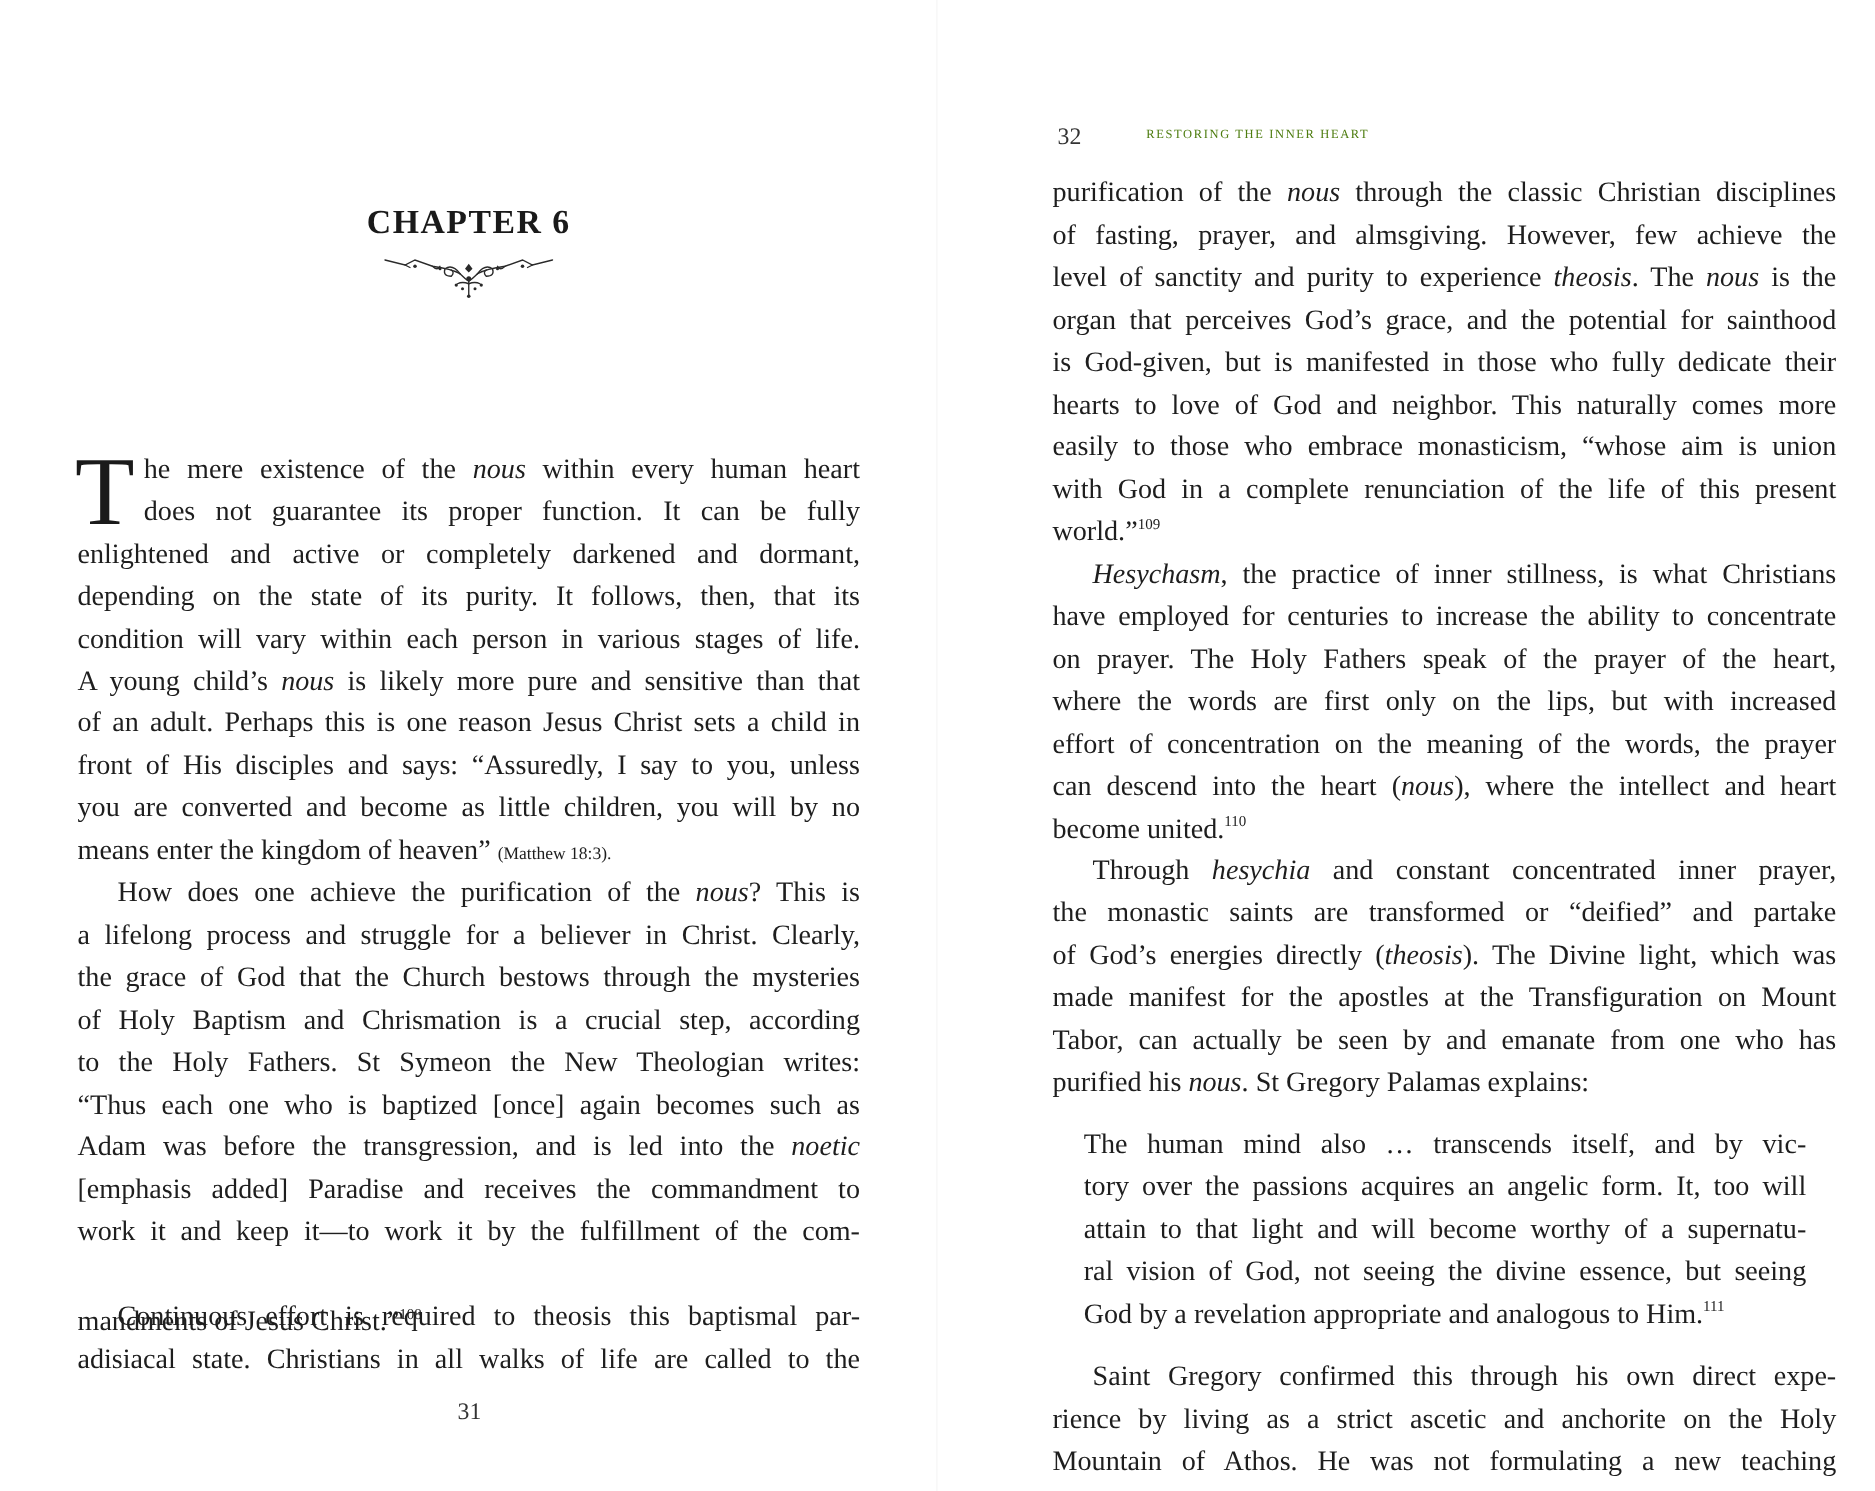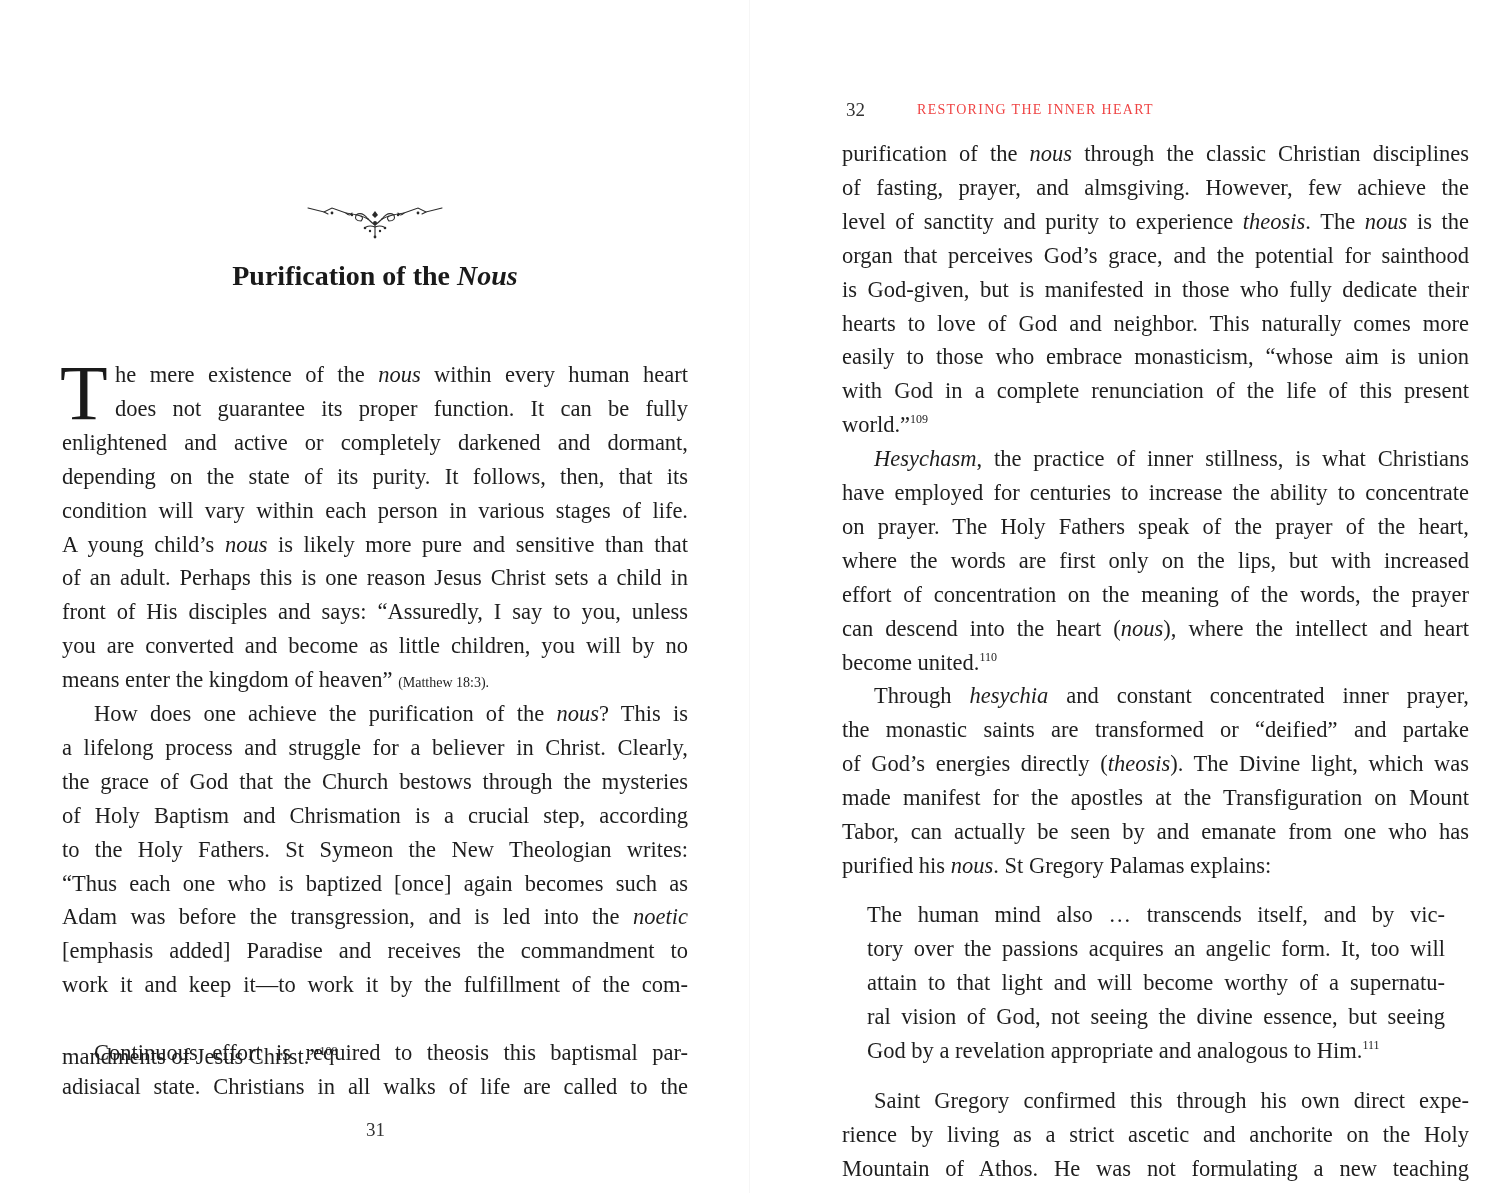--- a/index.html
+++ b/index.html
@@ -18,26 +18,27 @@
 
   .line { position: absolute; height: 34px; line-height: 34px; font-size: 22.5px;
           white-space: nowrap; text-align: justify; text-align-last: justify; }
   .line.last { text-align: left; text-align-last: left; }
   .line sup { font-size: 12px; vertical-align: 0; position: relative; top: -9px; }
   .line .small { font-size: 14px; }
 
   .dropcap { position: absolute; left: 60px; top: 358px; font-size: 78px; line-height: 70px; color: #1a1a1a; }
 
   .folio { position: absolute; font-size: 19px; color: #333; }
-  .running-head { position: absolute; font-size: 14px; letter-spacing: 1.3px; color: #ef4444; }
+  .running-head { position: absolute; font-size: 10px; letter-spacing: 1.3px; color: #4d7c0f; }
 </style>
 </head>
 <body>
 
 <div class="page" id="page-left">
+  <div class="chapter-label">CHAPTER 6</div>
 
   <svg class="ornament" viewBox="0 0 138 40">
     <g fill="none" stroke="#2a2a2a" stroke-width="1.1" stroke-linecap="round">
       <path d="M2 7 L18 11 L26 7 L40 12 Q55 14 62 18"></path>
       <path d="M136 7 L120 11 L112 7 L98 12 Q83 14 76 18"></path>
       <path d="M18 11 L22 13"></path>
         <path d="M120 11 L116 13"></path>
       <path d="M40 12 Q44 16 46 12"></path>
         <path d="M98 12 Q94 16 92 12"></path>
       <path d="M62 18 Q56 10 50 14 Q48 20 55 20 Q58 17 55 15"></path>
@@ -54,21 +55,20 @@
       <circle cx="46" cy="14" r="1.2"></circle>
         <circle cx="92" cy="14" r="1.2"></circle>
       <circle cx="59" cy="27" r="1.3"></circle>
         <circle cx="79" cy="27" r="1.3"></circle>
       <circle cx="64" cy="30" r="1.2"></circle>
         <circle cx="74" cy="30" r="1.2"></circle>
       <circle cx="69" cy="36" r="1.4"></circle>
     </g>
   </svg>
 
-  <div class="chapter-title"><span>Purification of the </span><i>Nous</i></div>
 
   <div class="dropcap">T</div>
 
   <div id="left-body">
       <div class="line" style="left: 115px; width: 573px; top: 358px;"><span>he mere existence of the </span><i>nous</i><span> within every human heart</span></div>
       <div class="line" style="left: 115px; width: 573px; top: 391.9px;"><span>does not guarantee its proper function. It can be fully</span></div>
       <div class="line" style="left: 62px; width: 626px; top: 425.8px;"><span>enlightened and active or completely darkened and dormant,</span></div>
       <div class="line" style="left: 62px; width: 626px; top: 459.7px;"><span>depending on the state of its purity. It follows, then, that its</span></div>
       <div class="line" style="left: 62px; width: 626px; top: 493.6px;"><span>condition will vary within each person in various stages of life.</span></div>
       <div class="line" style="left: 62px; width: 626px; top: 527.5px;"><span>A young child’s </span><i>nous</i><span> is likely more pure and sensitive than that</span></div>

